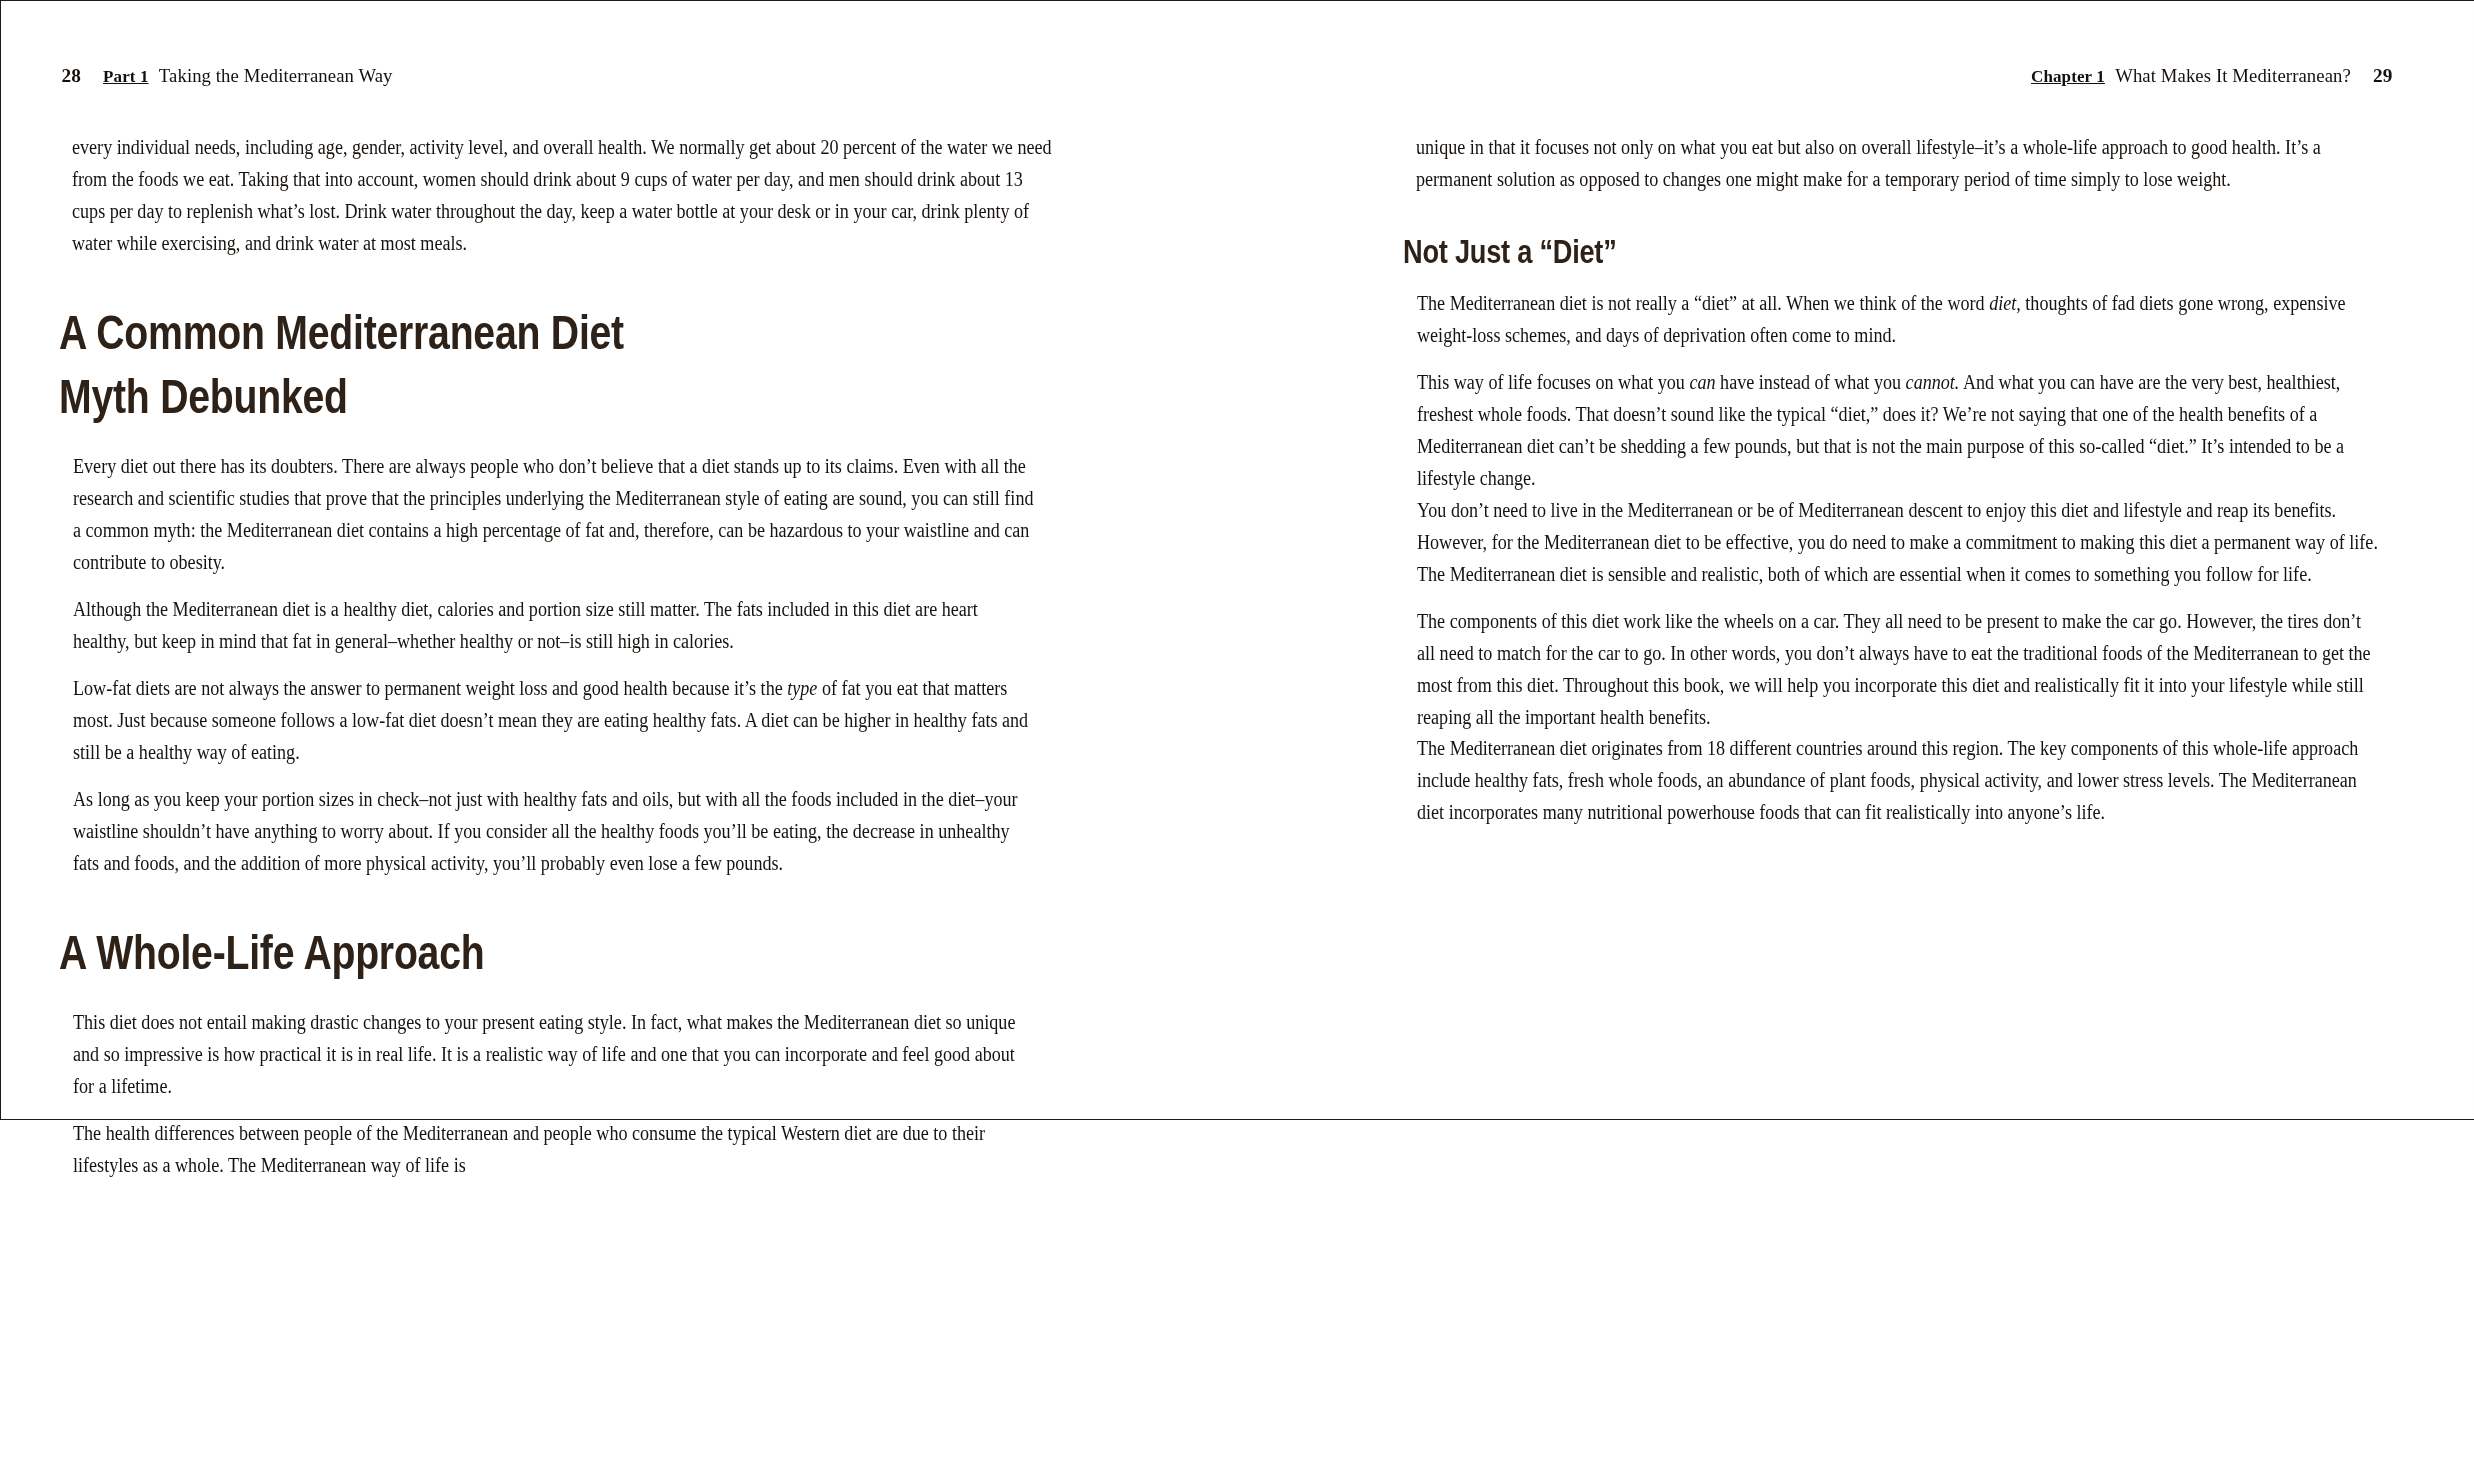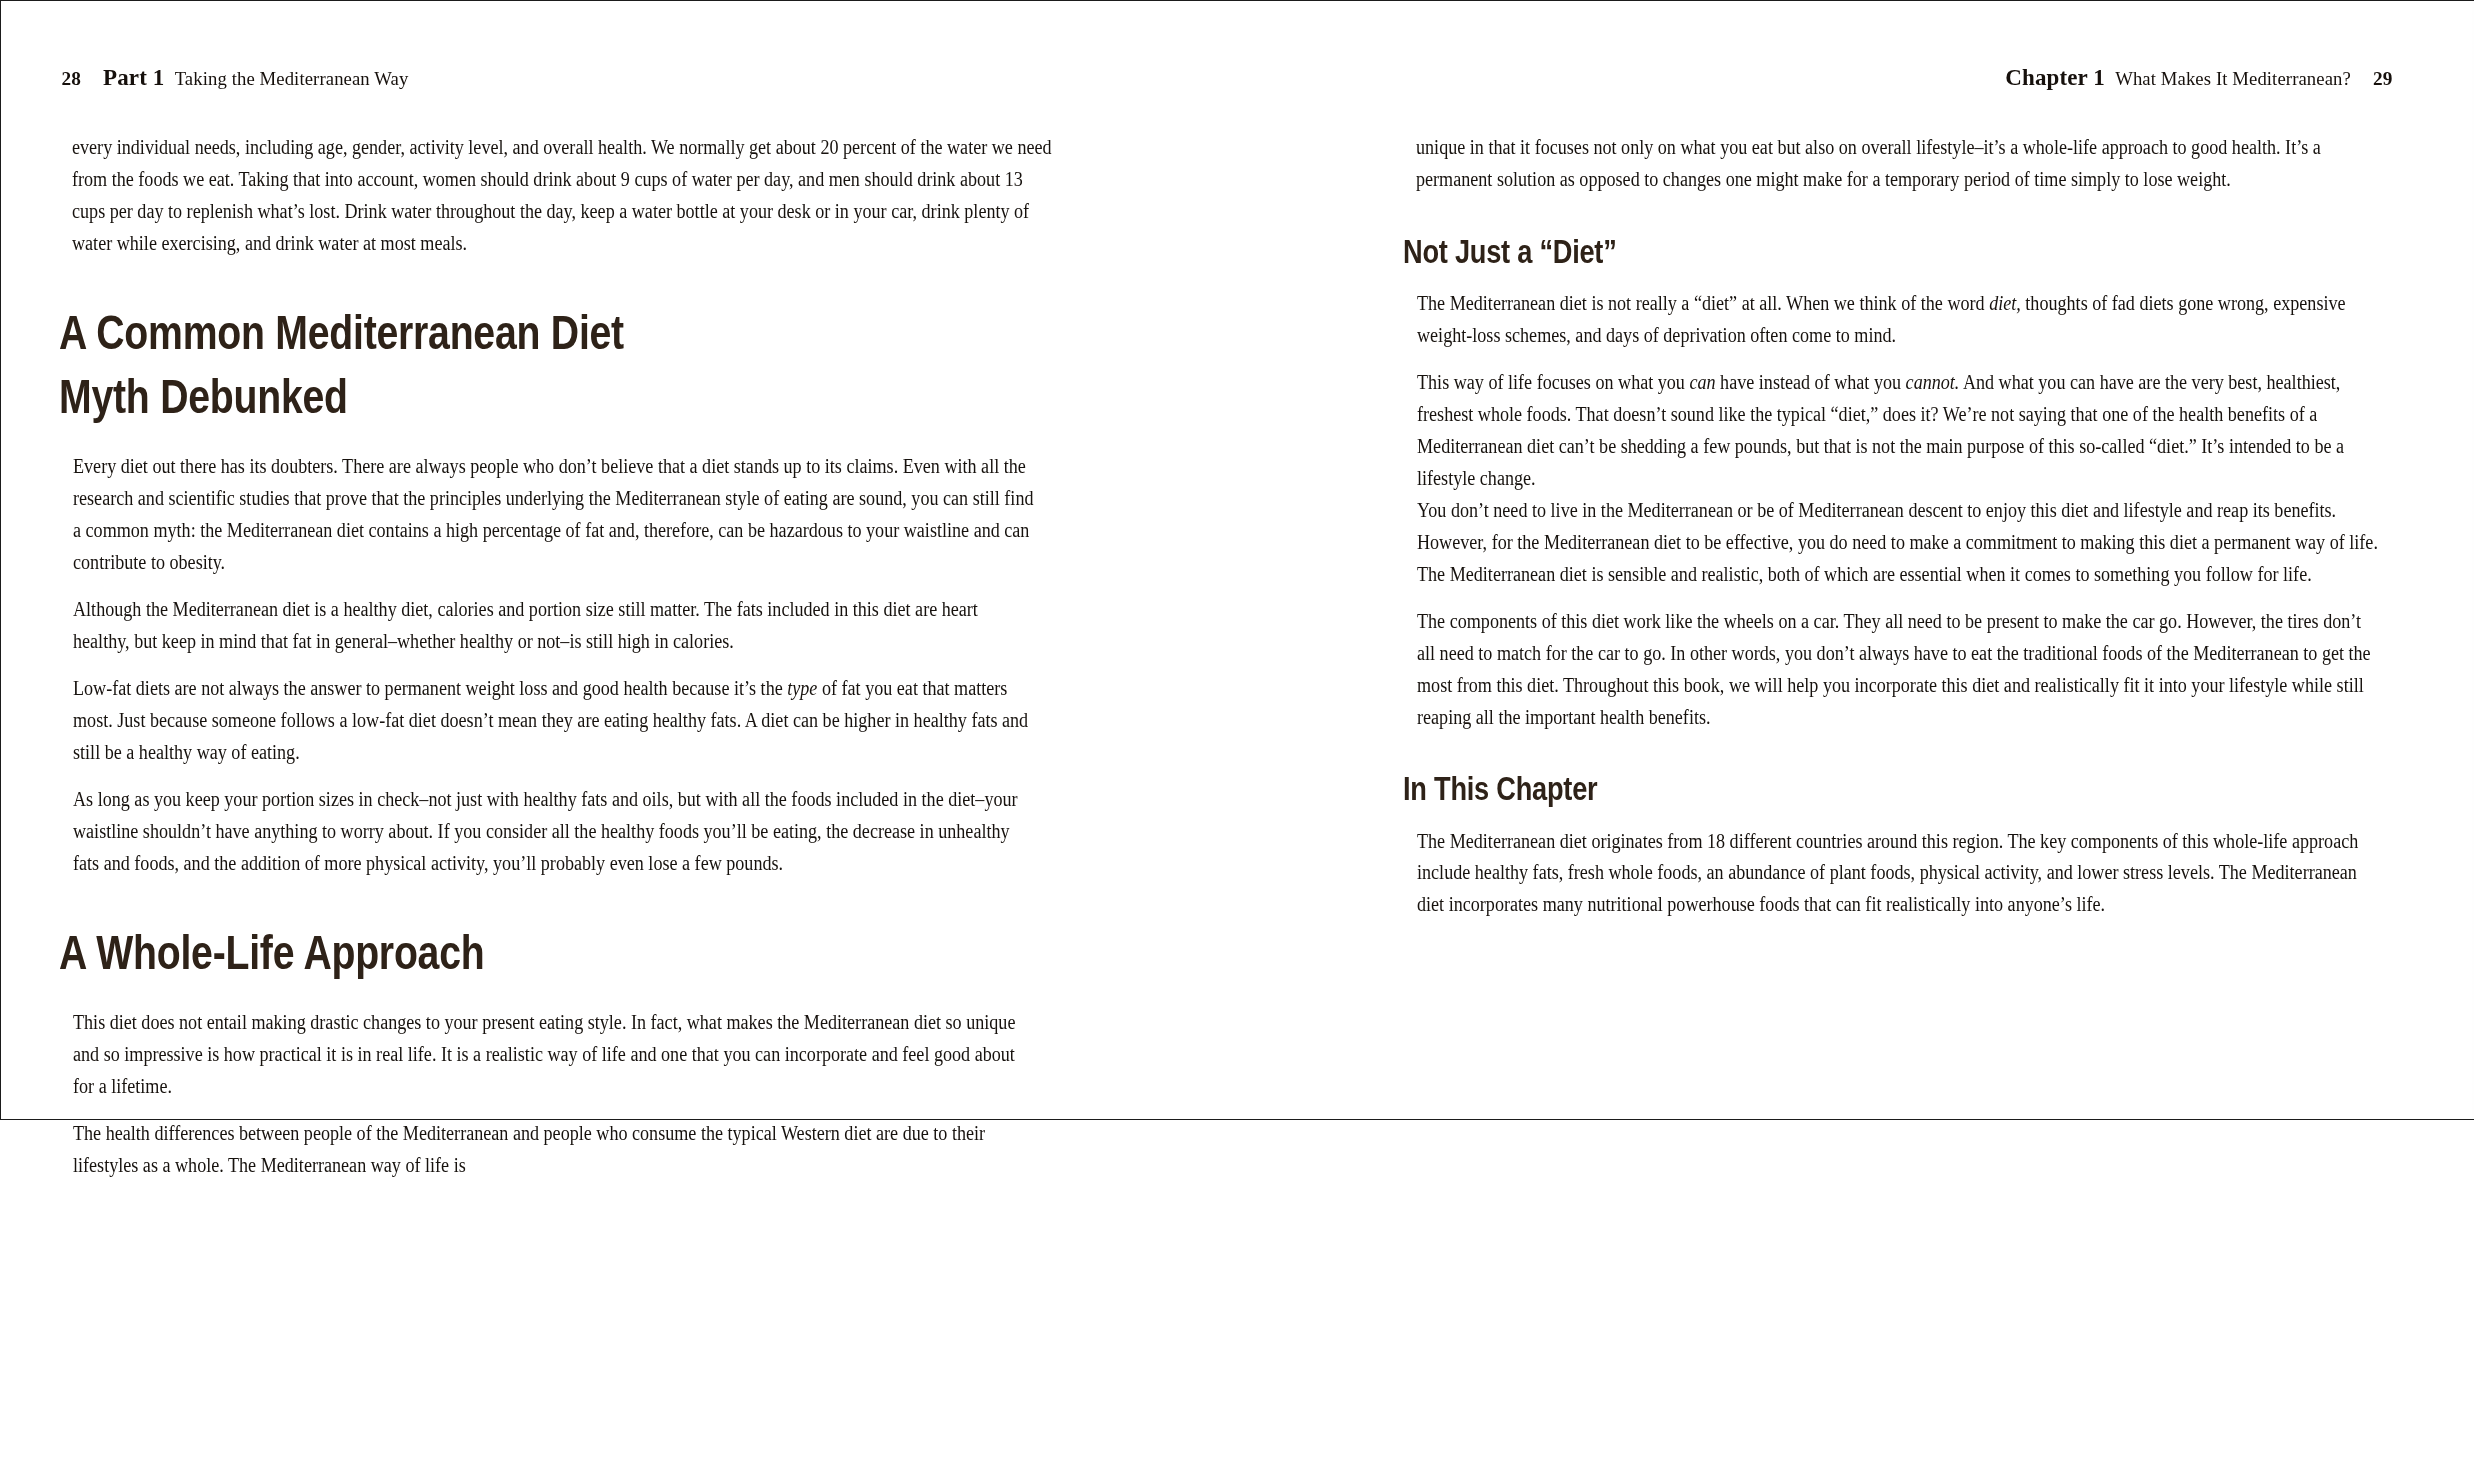--- a/index.html
+++ b/index.html
@@ -47,21 +47,22 @@
   }
   .runhead-left  { justify-content: flex-start; padding-left: 2.6px; }
   .runhead-right { justify-content: flex-end; padding-right: 2.6px; }
 
   .folio {
     font-weight: bold;
     font-size: 19.3px;
   }
   .runhead-part {
     font-weight: bold;
-    font-size: 23px;
+    font-size: 17px;
+    text-decoration: underline;
   }
   .runhead-title {
     font-weight: normal;
   }
   .gap-lg { display: inline-block; width: 22px; }
   .gap-sm { display: inline-block; width: 10.3px; }
 
   
   .col {
     margin-top: 41px;
@@ -179,23 +180,20 @@
       <div class="block-indent">
         <p class="body">The Mediterranean diet is not really a “diet” at all. When we think of the word <i>diet,</i> thoughts of fad diets gone wrong, expensive weight-loss schemes, and days of deprivation often come to mind.</p>
         <p class="body last">This way of life focuses on what you <i>can</i> have instead of what you <i>cannot.</i> And what you can have are the very best, healthiest, freshest whole foods. That doesn’t sound like the typical “diet,” does it? We’re not saying that one of the health benefits of a Mediterranean diet can’t be shedding a few pounds, but that is not the main purpose of this so-called “diet.” It’s intended to be a lifestyle change.</p>
       </div>
 
       <div class="block-indent">
         <p class="body">You don’t need to live in the Mediterranean or be of Mediterranean descent to enjoy this diet and lifestyle and reap its benefits. However, for the Mediterranean diet to be effective, you do need to make a commitment to making this diet a permanent way of life. The Mediterranean diet is sensible and realistic, both of which are essential when it comes to something you follow for life.</p>
         <p class="body last">The components of this diet work like the wheels on a car. They all need to be present to make the car go. However, the tires don’t all need to match for the car to go. In other words, you don’t always have to eat the traditional foods of the Mediterranean to get the most from this diet. Throughout this book, we will help you incorporate this diet and realistically fit it into your lifestyle while still reaping all the important health benefits.</p>
       </div>
 
-      <div class="head-b-wrap">
-        <h2 class="head-b">In This Chapter</h2>
-      </div>
       <div class="block-indent">
         <p class="body last">The Mediterranean diet originates from 18 different countries around this region. The key components of this whole-life approach include healthy fats, fresh whole foods, an abundance of plant foods, physical activity, and lower stress levels. The Mediterranean diet incorporates many nutritional powerhouse foods that can fit realistically into anyone’s life.</p>
       </div>
 
     </div>
   </div>
 
 </div>
 
 

